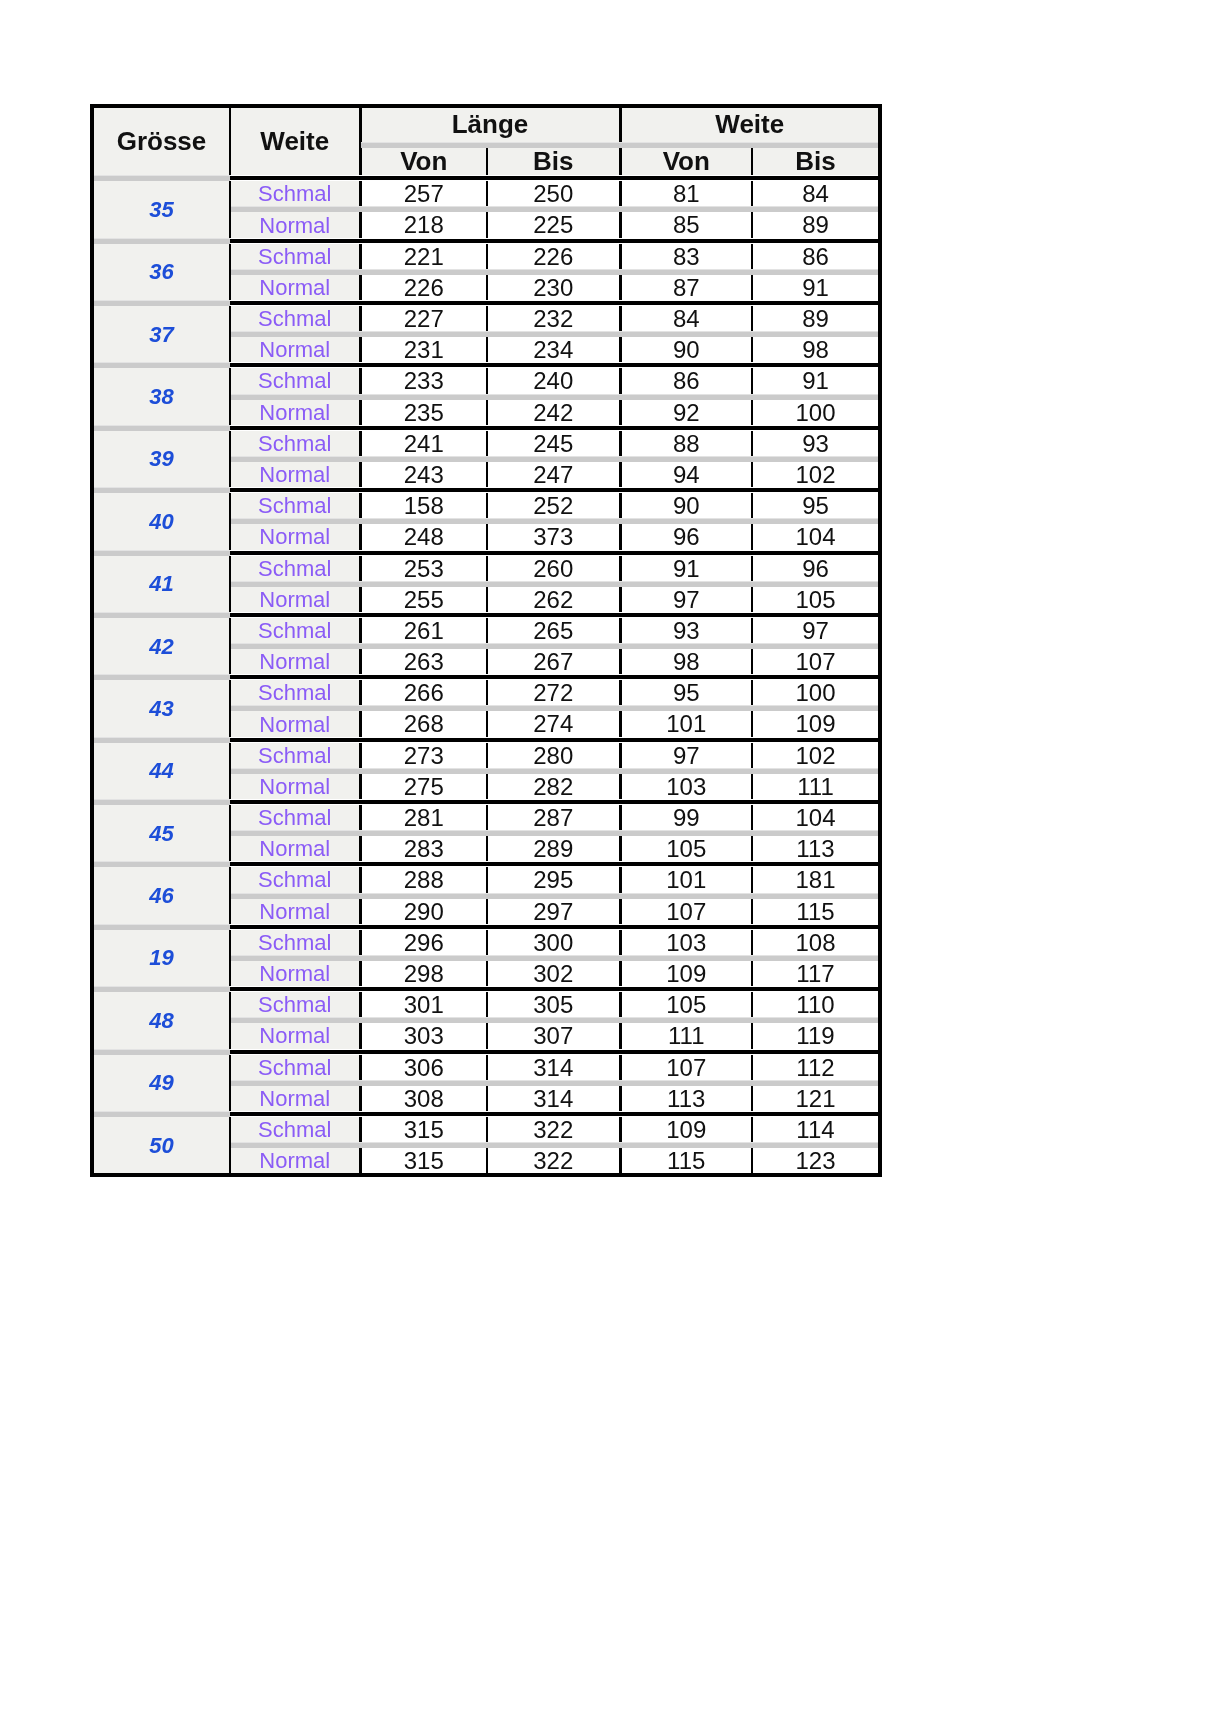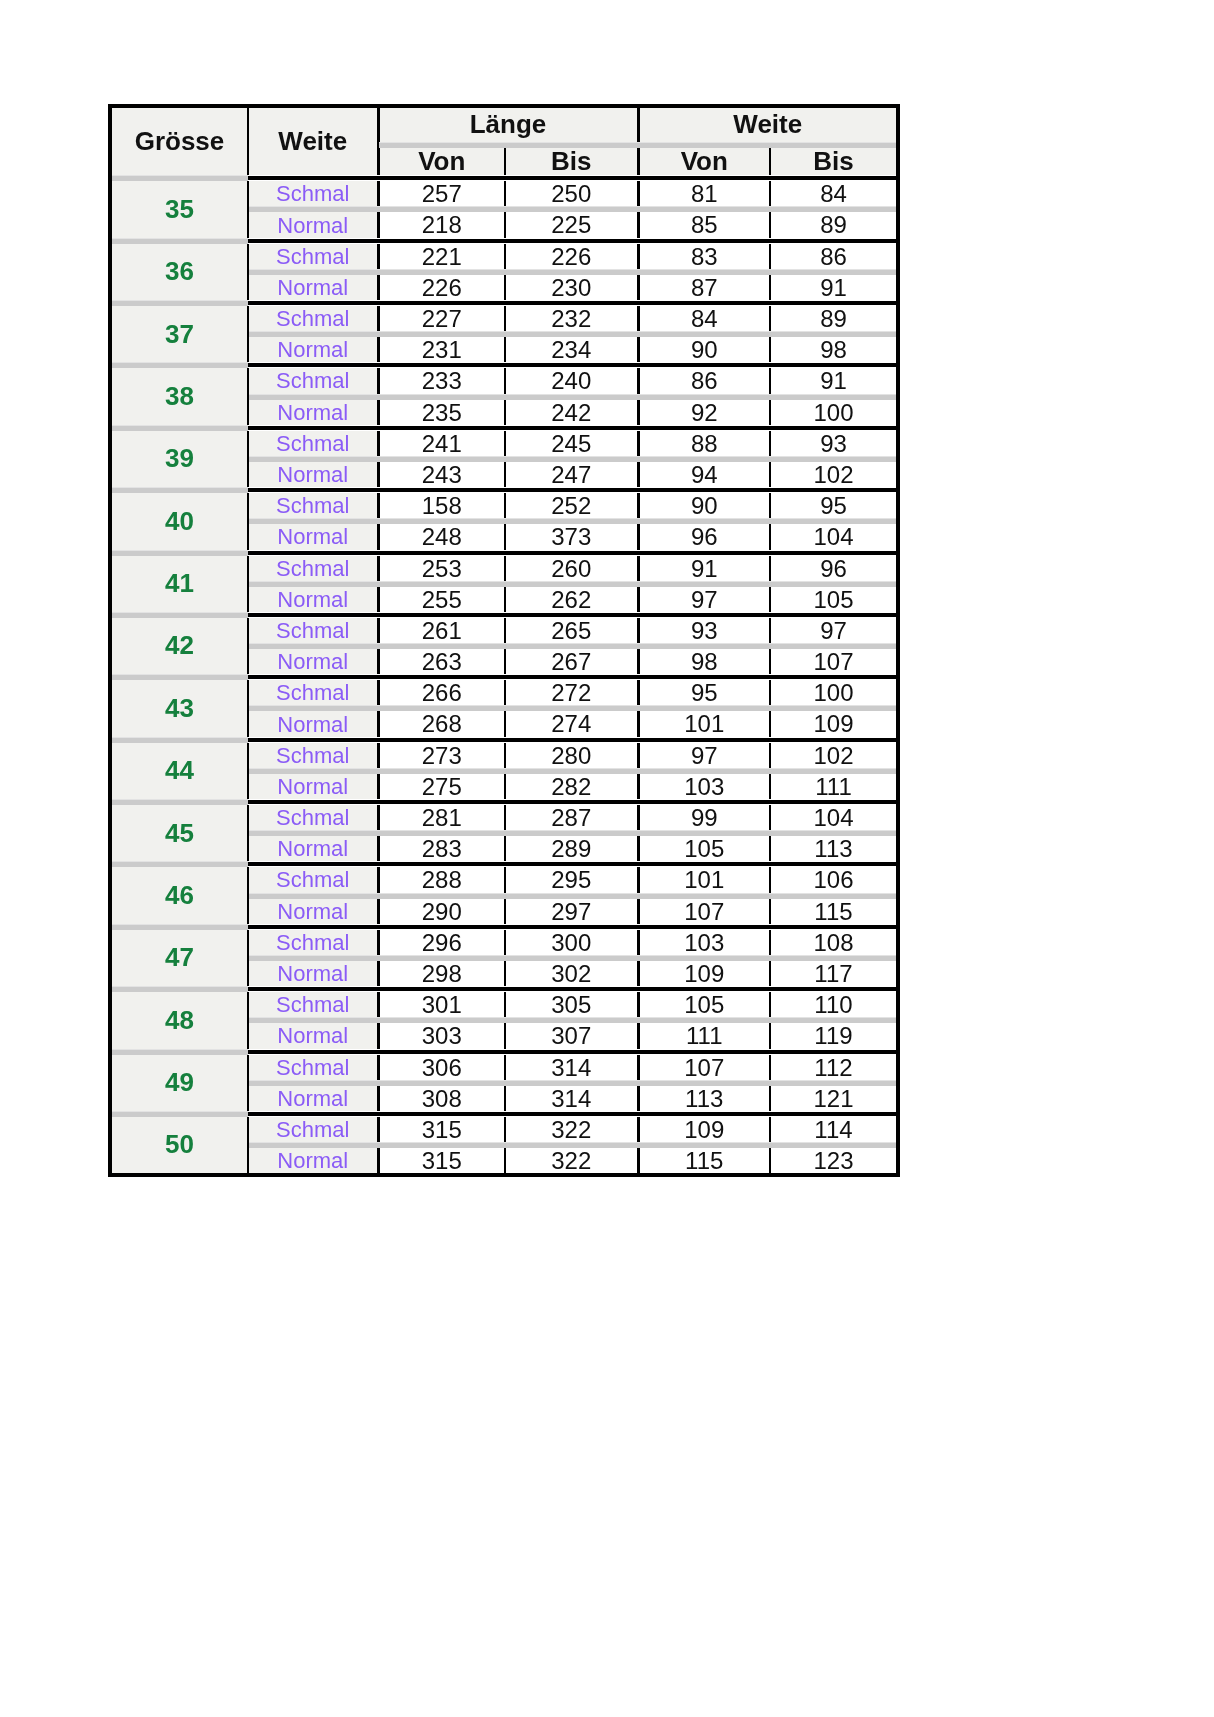--- a/index.html
+++ b/index.html
@@ -2,21 +2,21 @@
 <html style="--border: #000000; --shade: #f1f1ee; --band: #cbcbcb;"><head>
 <meta charset="utf-8">
 <style>
   html, body { margin: 0; padding: 0; }
   body {
     width: 1214px; height: 1717px;
     background: #ffffff;
     font-family: "Liberation Sans", "DejaVu Sans", sans-serif;
   }
   .page { position: relative; width: 1214px; height: 1717px; background: #ffffff; }
-  .table-wrap { position: absolute; left: 108px; top: 104px; }
+  .table-wrap { position: absolute; left: 90px; top: 104px; }
 
   table.size-table {
     border-collapse: collapse;
     table-layout: fixed;
     border: 4px solid var(--border, #000000);
   }
   td {
     padding: 0;
     margin: 0;
     text-align: center;
@@ -34,22 +34,23 @@
 
   .hcell {
     background: var(--shade, #f1f1ee);
     font-weight: bold;
     font-size: 26px;
     color: #111;
   }
   .size-cell {
     background: var(--shade, #f1f1ee);
     font-weight: bold;
-    font-size: 26px;
-    color: #15803d;
+    font-size: 22px;
+    color: #1d4ed8;
+    font-style: italic;
   }
   .wlabel {
     background: var(--shade, #f1f1ee);
     font-size: 22px;
     color: #8b5cf6;
   }
   .val {
     background: #ffffff;
     font-size: 24px;
     color: #111;
@@ -350,38 +351,38 @@
           <tr class="sep-row">
             <td class="sep-gray"></td>
             <td class="sep-black" colspan="5"></td>
           </tr>
           <tr class="data-row">
             <td class="size-cell" rowspan="3">46</td>
             <td class="wlabel">Schmal</td>
             <td class="val thickL">288</td>
             <td class="val">295</td>
             <td class="val thickL">101</td>
-            <td class="val">106</td>
+            <td class="val">181</td>
           </tr>
           <tr class="band-row">
             <td class="band" colspan="5"></td>
           </tr>
           <tr class="data-row">
             <td class="wlabel">Normal</td>
             <td class="val thickL">290</td>
             <td class="val">297</td>
             <td class="val thickL">107</td>
             <td class="val">115</td>
           </tr>
           <tr class="sep-row">
             <td class="sep-gray"></td>
             <td class="sep-black" colspan="5"></td>
           </tr>
           <tr class="data-row">
-            <td class="size-cell" rowspan="3">47</td>
+            <td class="size-cell" rowspan="3">19</td>
             <td class="wlabel">Schmal</td>
             <td class="val thickL">296</td>
             <td class="val">300</td>
             <td class="val thickL">103</td>
             <td class="val">108</td>
           </tr>
           <tr class="band-row">
             <td class="band" colspan="5"></td>
           </tr>
           <tr class="data-row">

